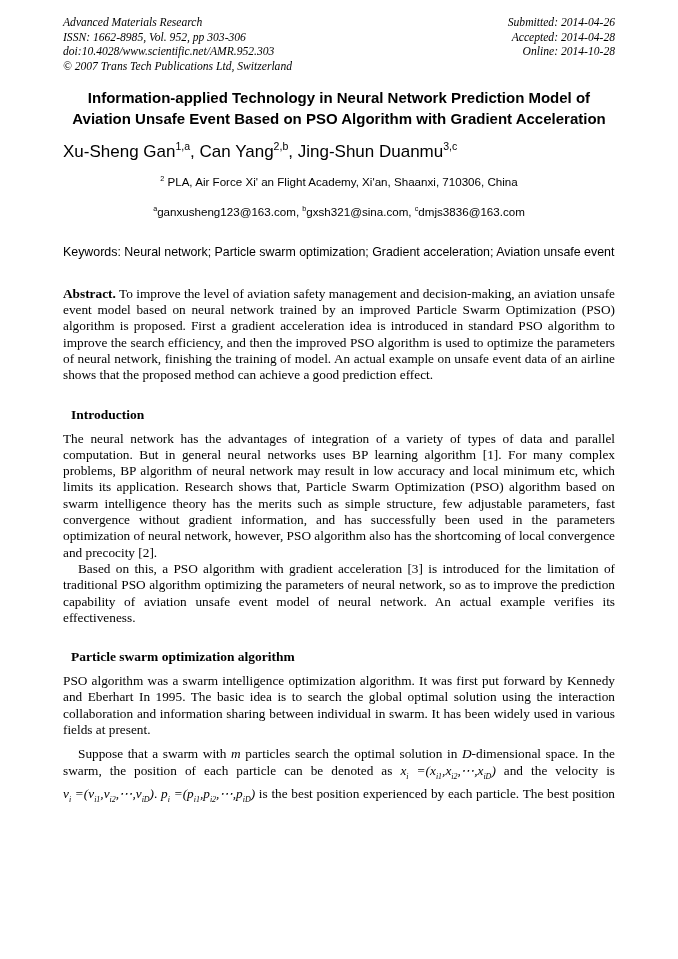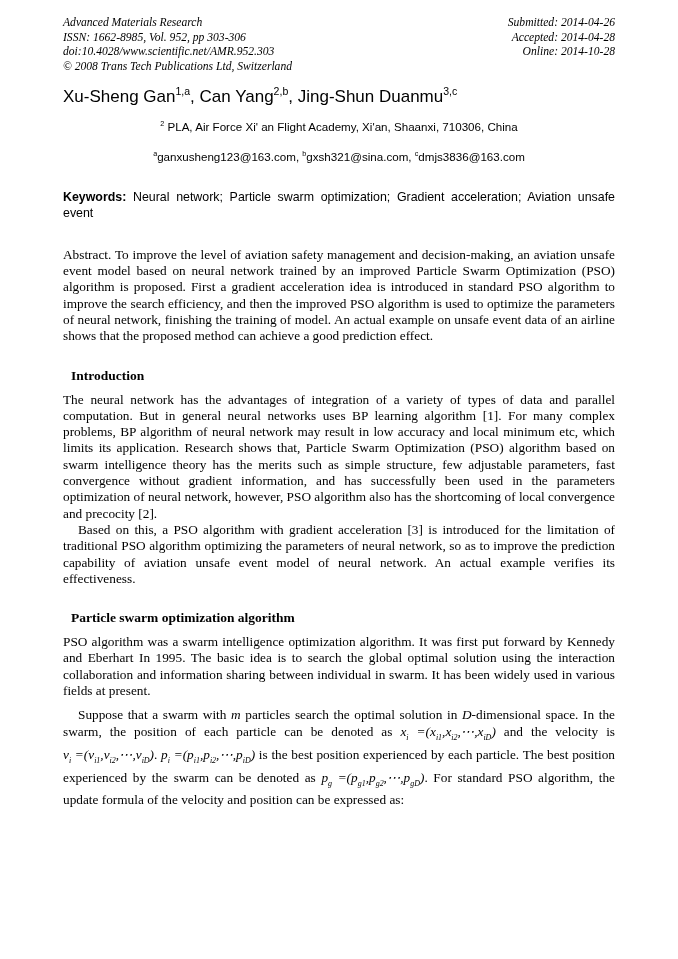--- a/index.html
+++ b/index.html
@@ -53,30 +53,30 @@
     line-height: 15px;
   }
   
   .keywords {
     margin-top: 25px;
     font-family: "Liberation Sans", sans-serif;
     font-size: 12.4px;
     line-height: 16px;
     text-align: justify;
   }
-  .keywords .kw-label { font-weight: bold; }
+  .keywords .kw-label { font-weight: normal; }
   
   .para {
     margin: 0;
     font-size: 13.3px;
     line-height: 16.3px;
     text-align: justify;
   }
   .abstract { margin-top: 26px; }
-  .bold-run { font-weight: normal; }
+  .bold-run { font-weight: bold; }
   .sec-h {
     margin: 8px;
     margin-top: 22px;
     font-size: 13.5px;
     line-height: 17px;
     font-weight: bold;
   }
   .after-h { margin-top: 6px; }
   .indent { text-indent: 15px; }
   .p2m { line-height: 17px; margin-top: 7px; }
@@ -95,29 +95,30 @@
 </head>
 <body>
 
 <div class="page">
 
   <div class="hdr">
     <div class="left">
       <div>Advanced Materials Research</div>
       <div>ISSN: 1662-8985, Vol. 952, pp 303-306</div>
       <div>doi:10.4028/www.scientific.net/AMR.952.303</div>
-      <div>© 2008 Trans Tech Publications Ltd, Switzerland</div>
+      <div>© 2007 Trans Tech Publications Ltd, Switzerland</div>
     </div>
     <div class="right">
       <div>Submitted: 2014-04-26</div>
       <div>Accepted: 2014-04-28</div>
       <div>Online: 2014-10-28</div>
     </div>
   </div>
 
+  <div class="title">Information-applied Technology in Neural Network Prediction Model of Aviation Unsafe Event Based on PSO Algorithm with Gradient Acceleration</div>
 
   <div class="authors"><span>Xu-Sheng Gan</span><sup>1,a</sup><span>, Can Yang</span><sup>2,b</sup><span>, Jing-Shun Duanmu</span><sup>3,c</sup></div>
 
   <div class="affil"><sup>2</sup><span> PLA, Air Force Xi' an Flight Academy, Xi'an, Shaanxi, 710306, China</span></div>
 
   <div class="emails"><sup>a</sup><span>ganxusheng123@163.com, </span><sup>b</sup><span>gxsh321@sina.com, </span><sup>c</sup><span>dmjs3836@163.com</span></div>
 
   <div class="keywords"><span class="kw-label">Keywords:</span><span>  Neural network; Particle swarm optimization; Gradient acceleration; Aviation unsafe event</span></div>
 
   <p class="para abstract"><span class="bold-run">Abstract.</span><span> To improve the level of aviation safety management and decision-making, an aviation unsafe event model based on neural network trained by an improved Particle Swarm Optimization (PSO) algorithm is proposed. First a gradient acceleration idea is introduced in standard PSO algorithm to improve the search efficiency, and then the improved PSO algorithm is used to optimize the parameters of neural network, finishing the training of model. An actual example on unsafe event data of an airline shows that the proposed method can achieve a good prediction effect.</span></p>

